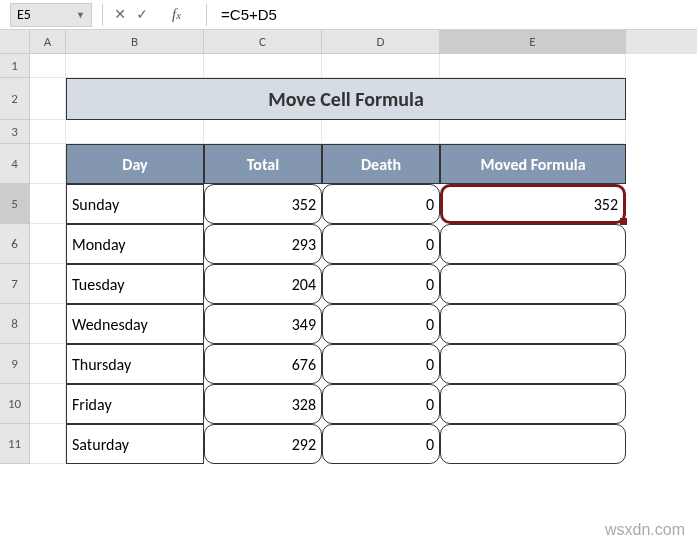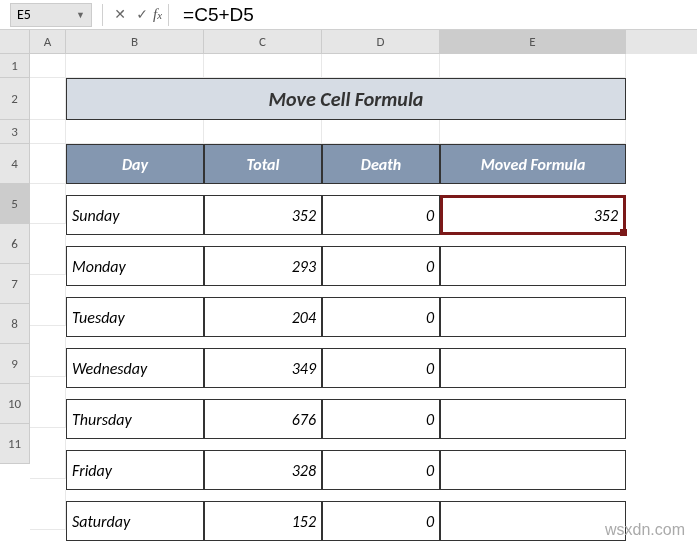--- a/index.html
+++ b/index.html
@@ -4,51 +4,51 @@
   <style>
     * { box-sizing: border-box; margin: 0; padding: 0; }
     body { font-family: Calibri, Arial, sans-serif; background: #fff; width: 697px; height: 547px; overflow: hidden; position: relative; }
     
     .formula-bar { display: flex; align-items: center; height: 30px; border-bottom: 1px solid #d0d0d0; background: #fff; }
     .name-box { width: 82px; height: 24px; border: 1px solid #ccc; margin: 0 4px 0 10px; display: flex; align-items: center; padding: 0 6px; background: #e5e5e5; font-size: 14px; position: relative; }
     .name-box-text { flex: 1; }
     .name-box-dd { font-size: 9px; color: #666; }
     .fb-divider { width: 1px; height: 22px; background: #d0d0d0; margin: 0 6px; }
     .fb-btn { width: 22px; height: 22px; display: flex; align-items: center; justify-content: center; color: #666; font-size: 14px; }
-    .fx-label { font-style: italic; font-family: 'Times New Roman', serif; font-size: 15px; color: #555; margin: 0 0; }
-    .formula-input { flex: 1; height: 24px; border: none; padding: 0 8px; font-size: 19px; outline: none; background: transparent; }
+    .fx-label { font-style: italic; font-family: 'Times New Roman', serif; font-size: 15px; color: #555; margin: 0 19px; }
+    .formula-input { flex: 1; height: 24px; border: none; padding: 0 8px; font-size: 15px; outline: none; background: transparent; }
     
     .grid-container { display: flex; height: calc(100% - 30px); }
     .corner-cell { width: 30px; height: 24px; background: #e6e6e6; border-right: 1px solid #ccc; border-bottom: 1px solid #ccc; flex-shrink: 0; }
     .row-headers { width: 30px; flex-shrink: 0; background: #e6e6e6; }
     .row-h { height: 24px; border-right: 1px solid #ccc; border-bottom: 1px solid #ccc; display: flex; align-items: center; justify-content: center; font-size: 13px; color: #555; }
     .row-h.tall { height: 42px; }
     .row-h.med { height: 40px; }
     .row-h.active { background: #ccc; }
     
     .sheet-area { flex: 1; display: flex; flex-direction: column; }
     .col-headers { display: flex; height: 24px; background: #e6e6e6; }
     .col-h { border-right: 1px solid #ccc; border-bottom: 1px solid #ccc; display: flex; align-items: center; justify-content: center; font-size: 13px; color: #555; }
     .col-h.active { background: #ccc; }
     .col-A { width: 36px; }
     .col-B { width: 138px; }
     .col-C { width: 118px; }
     .col-D { width: 118px; }
     .col-E { width: 186px; }
     
-    .cells { position: relative; font-style: italic; }
+    .cells { position: relative; }
     .row { display: flex; }
     .cell { border-right: 1px solid #e8e8e8; border-bottom: 1px solid #e8e8e8; height: 24px; padding: 2px 5px; font-size: 15px; display: flex; align-items: center; }
     .cell.tall { height: 42px; }
     .cell.med { height: 40px; }
     
     .title-cell { background: #d6dce4; border: 1px solid #333; font-weight: bold; font-size: 20px; justify-content: center; color: #333; }
     .th-cell { background: #8497b0; color: #fff; font-weight: bold; font-size: 16px; justify-content: center; border: 1px solid #333; }
-    .td-cell { border: 1px solid #333; font-size: 16px; background: #fff; margin-top: 11px; }
-    .td-cell.num { justify-content: flex-end; }
+    .td-cell { border: 1px solid #333; font-size: 16px; background: #fff; }
+    .td-cell.num { justify-content: flex-end; border-radius: 10px; }
     
     .selected-cell { border: 3px solid #7b1818 !important; position: relative; }
     .selected-cell::after { content: ''; position: absolute; bottom: -4px; right: -4px; width: 7px; height: 7px; background: #7b1818; }
     
     .watermark { position: absolute; bottom: 8px; right: 12px; font-size: 16px; color: #aaa; font-family: Arial, sans-serif; }
   </style>
 </head>
 <body>
 
 <div class="formula-bar">
@@ -166,21 +166,21 @@
         <div class="cell med col-A"></div>
         <div class="cell med td-cell col-B">Friday</div>
         <div class="cell med td-cell num col-C">328</div>
         <div class="cell med td-cell num col-D">0</div>
         <div class="cell med td-cell num col-E"></div>
       </div>
 
       <div class="row">
         <div class="cell med col-A"></div>
         <div class="cell med td-cell col-B">Saturday</div>
-        <div class="cell med td-cell num col-C">152</div>
+        <div class="cell med td-cell num col-C">292</div>
         <div class="cell med td-cell num col-D">0</div>
         <div class="cell med td-cell num col-E"></div>
       </div>
     </div>
   </div>
 </div>
 
 <div class="watermark">wsxdn.com</div>
 
 </body></html>

